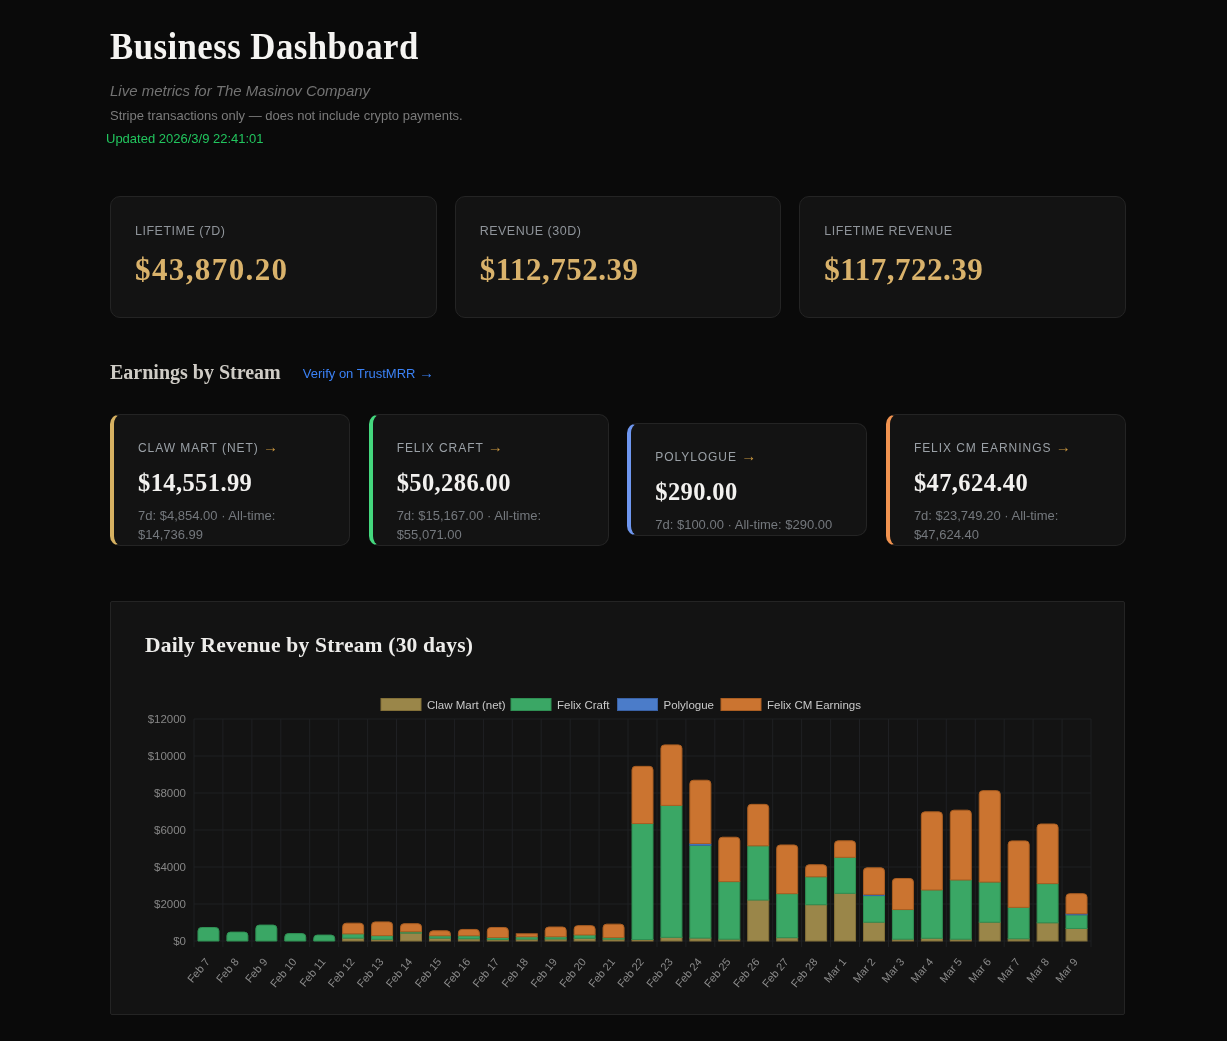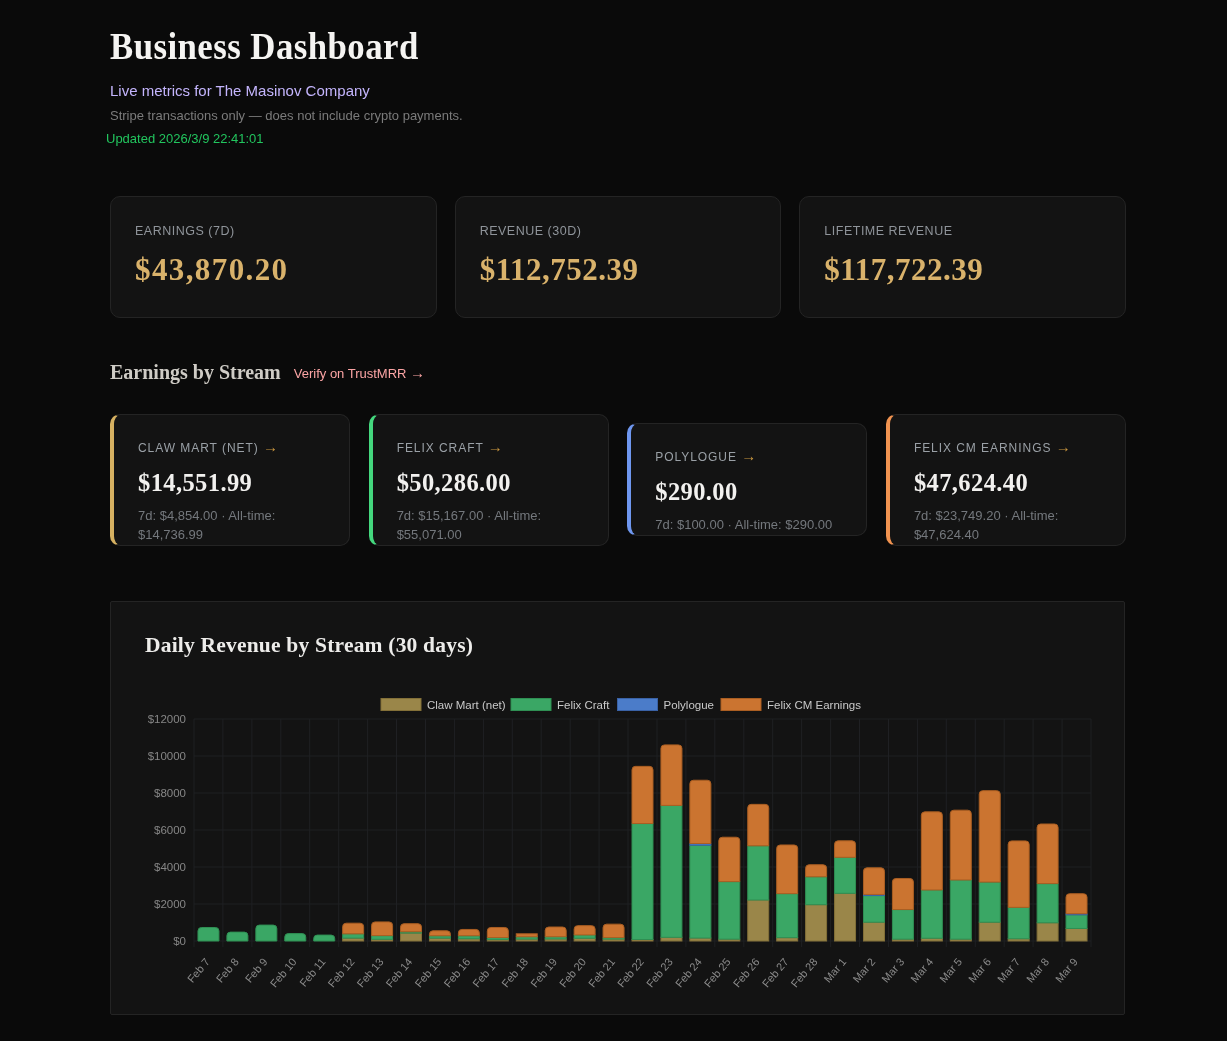--- a/index.html
+++ b/index.html
@@ -2,34 +2,34 @@
 <html><head>
 <meta charset="utf-8">
 <style>
   * { margin: 0; padding: 0; box-sizing: border-box; }
   html, body { width: 1227px; height: 1041px; background: #0a0a0a; overflow: hidden;
     font-family: "Liberation Sans", sans-serif; }
   .page { position: relative; width: 1227px; height: 1041px; }
   h1 { position: absolute; left: 110px; top: 24px; font-family: "Liberation Serif", serif;
        font-size: 38px; font-weight: bold; color: #f5f4f2; letter-spacing: 0.5px;
        transform: scaleX(0.915); transform-origin: 0 0; }
-  .sub1 { position: absolute; left: 110px; top: 82px; font-size: 15px; color: #c4b5fd; }
+  .sub1 { position: absolute; left: 110px; top: 82px; font-size: 15px; color: #737373; font-style: italic; }
   .sub2 { position: absolute; left: 110px; top: 108px; font-size: 13px; color: #7b7b7b; }
   .sub3 { position: absolute; left: 106px; top: 131px; font-size: 13px; color: #22c55e; }
   .statrow { position: absolute; left: 110px; top: 196px; width: 1016px; height: 122px;
       display: flex; gap: 18px; }
   .stat { flex: 1; background: #131313; border: 1px solid #242424; border-radius: 10px;
       padding: 27px 24px; }
   .stat .lbl { font-size: 12.5px; color: #8f949a; letter-spacing: 0.5px; }
   .stat .amt { margin-top: 14px; font-family: "Liberation Serif", serif; font-weight: bold;
       font-size: 31px; color: #d9b26b; letter-spacing: 1.4px; }
   .secrow { position: absolute; left: 110px; top: 361px; width: 1016px; }
   .sechead { display: inline-block; font-family: "Liberation Serif", serif; font-weight: bold;
       font-size: 20px; color: #cfccc6; }
-  .seclink { display: inline-block; margin-left: 13px; font-size: 13px; color: #fca5a5; position: relative; top: -1px; }
+  .seclink { display: inline-block; margin-left: 22px; font-size: 13px; color: #3b82f6; position: relative; top: -1px; }
   .seclink .arr2 { font-size: 15px; line-height: 0; }
   .streamrow { position: absolute; left: 110px; top: 403px; width: 1016px; height: 153px;
       display: flex; gap: 18.5px; align-items: center; }
   .stream { flex: 1; background: #131313; border: 1px solid #242424; border-radius: 10px;
       border-left-width: 4px; padding: 26px 22px 0 24px; }
   .stream .lbl { font-size: 12px; color: #9aa0a6; letter-spacing: 0.95px; }
   .stream .lbl .arr { color: #c9963f; letter-spacing: 0; font-size: 15px; line-height: 0;
       vertical-align: 0.5px; }
   .stream .amt { margin-top: 14px; font-family: "Liberation Serif", serif; font-weight: bold;
       font-size: 24.5px; color: #f2f1ef; letter-spacing: 0.4px; }
@@ -45,21 +45,21 @@
 </head>
 <body>
 <div class="page">
   <h1>Business Dashboard</h1>
   <div class="sub1">Live metrics for The Masinov Company</div>
   <div class="sub2">Stripe transactions only — does not include crypto payments.</div>
   <div class="sub3">Updated 2026/3/9 22:41:01</div>
 
   <div class="statrow">
     <div class="stat">
-        <div class="lbl">EARNINGS (7D)</div>
+        <div class="lbl">LIFETIME (7D)</div>
         <div class="amt">$43,870.20</div>
       </div>
     <div class="stat">
         <div class="lbl">REVENUE (30D)</div>
         <div class="amt" style="letter-spacing:0.5px">$112,752.39</div>
       </div>
     <div class="stat">
         <div class="lbl">LIFETIME REVENUE</div>
         <div class="amt" style="letter-spacing:0.5px">$117,722.39</div>
       </div>

